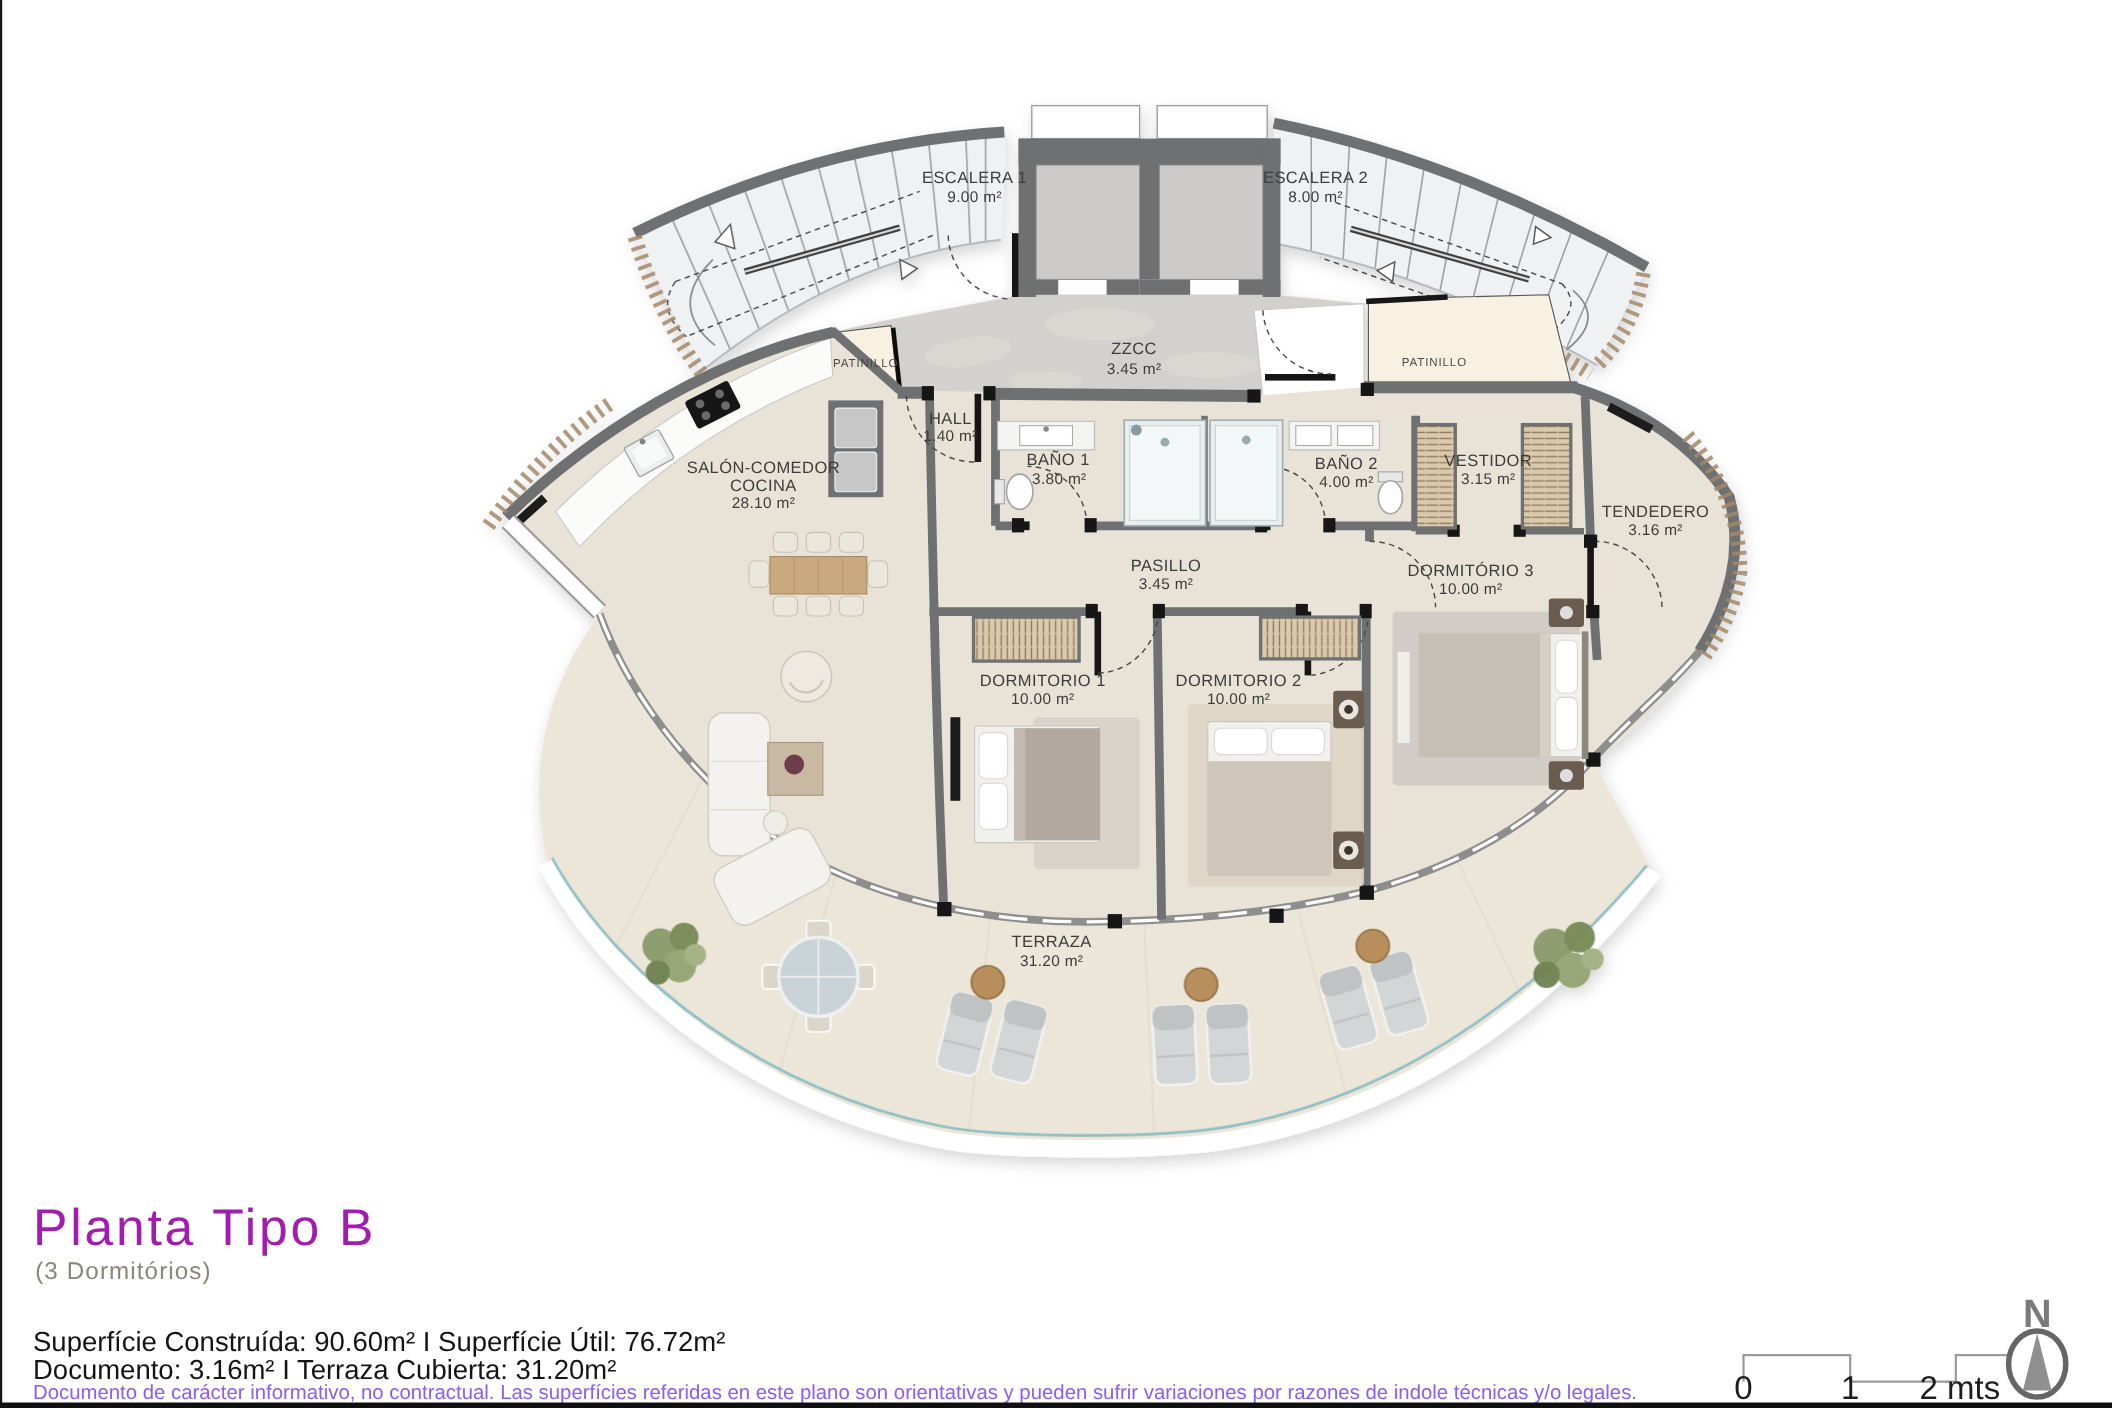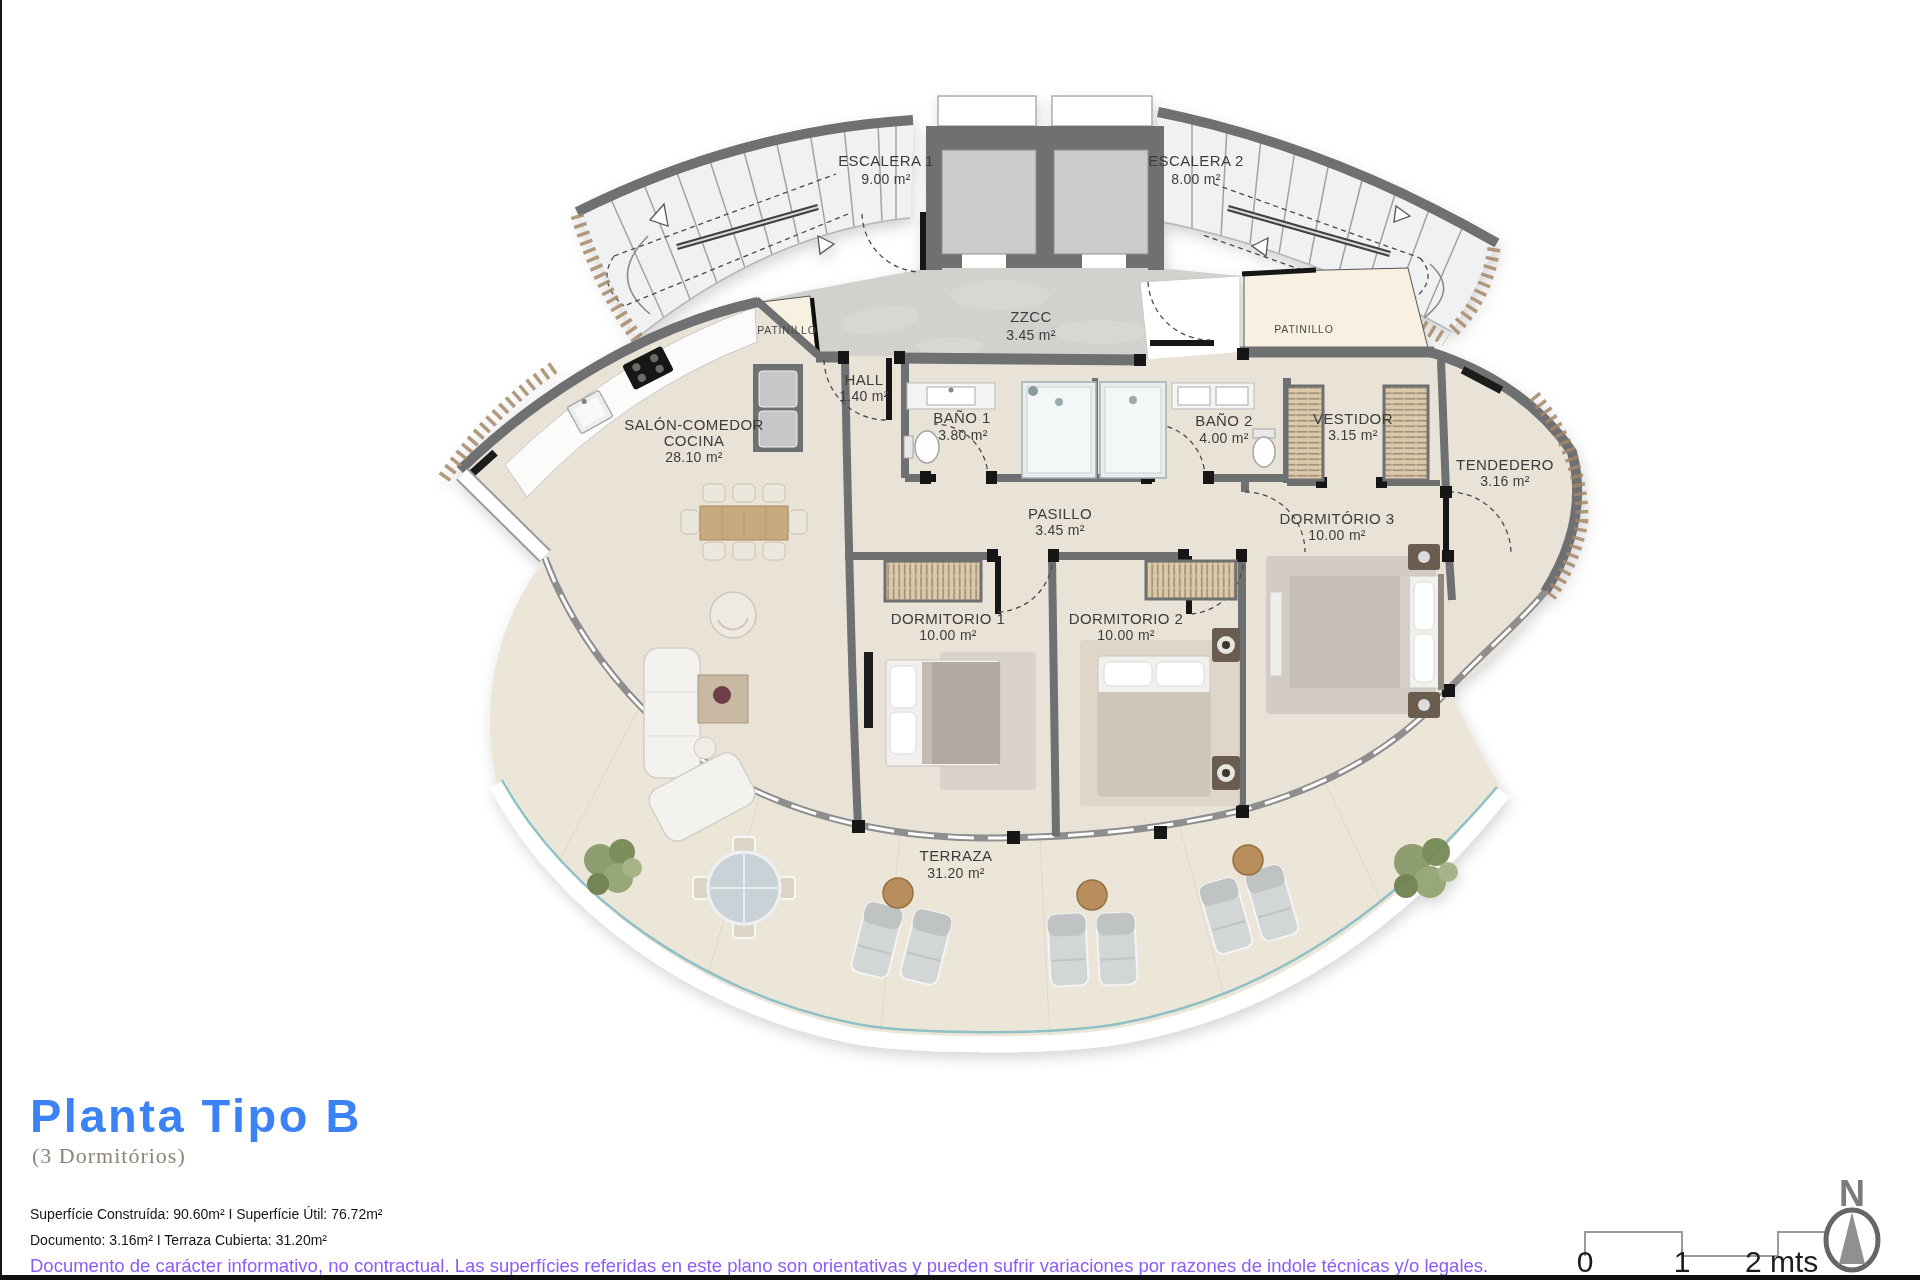--- a/index.html
+++ b/index.html
@@ -10,25 +10,25 @@
   .ra{font-size:14px;fill:#3c3c3c;text-anchor:middle;letter-spacing:.3px;}
   .rs{font-size:10.5px;fill:#4a4a4a;text-anchor:middle;letter-spacing:.8px;}
   .scale-num{font-size:30px;fill:#1d1d1d;text-anchor:middle;}
   .north-n{font-size:36px;font-weight:bold;fill:#7b7b7b;text-anchor:middle;}
   .wall{stroke:#6e6f71;fill:none;}
   .dash{stroke:#4a4a4a;stroke-width:1.3;stroke-dasharray:5 4;fill:none;}
   .tread{stroke:#9fa3a7;stroke-width:1.5;}
   .pier{fill:#161616;}
   .hatch-ticks{stroke:#a38868;stroke-width:13;stroke-dasharray:3.5 5.5;fill:none;opacity:.85;}
   .leaf{fill:#161616;}
-  #title{position:absolute;left:30px;top:1088px;font-size:47px;font-weight:700;
-         color:#3b82f6;letter-spacing:2.5px;}
+  #title{position:absolute;left:30px;top:1088px;font-size:47px;font-weight:400;
+         color:#a21caf;letter-spacing:2.5px;}
   #subtitle{position:absolute;left:32px;top:1143px;font-size:22px;font-weight:300;
-         color:#8b8577;letter-spacing:1px;font-family:Liberation Serif, serif;}
-  .info{position:absolute;left:30px;font-size:14px;color:#141414;}
+         color:#8b8577;letter-spacing:1px;}
+  .info{position:absolute;left:30px;font-size:25px;color:#141414;}
   #info1{top:1206px;} #info2{top:1232px;}
   #disclaimer{position:absolute;left:30px;top:1255px;font-size:18.5px;color:#8b5cf6;}
   #left-edge{position:absolute;left:0;top:0;width:2px;height:1280px;background:#161616;}
   #bottom-bar{position:absolute;left:0;bottom:0;width:1920px;height:5px;background:#101010;}
 </style>
 </head>
 <body>
 
 <div id="stage">
 <svg width="1920" height="1280" viewBox="0 0 1920 1280">

